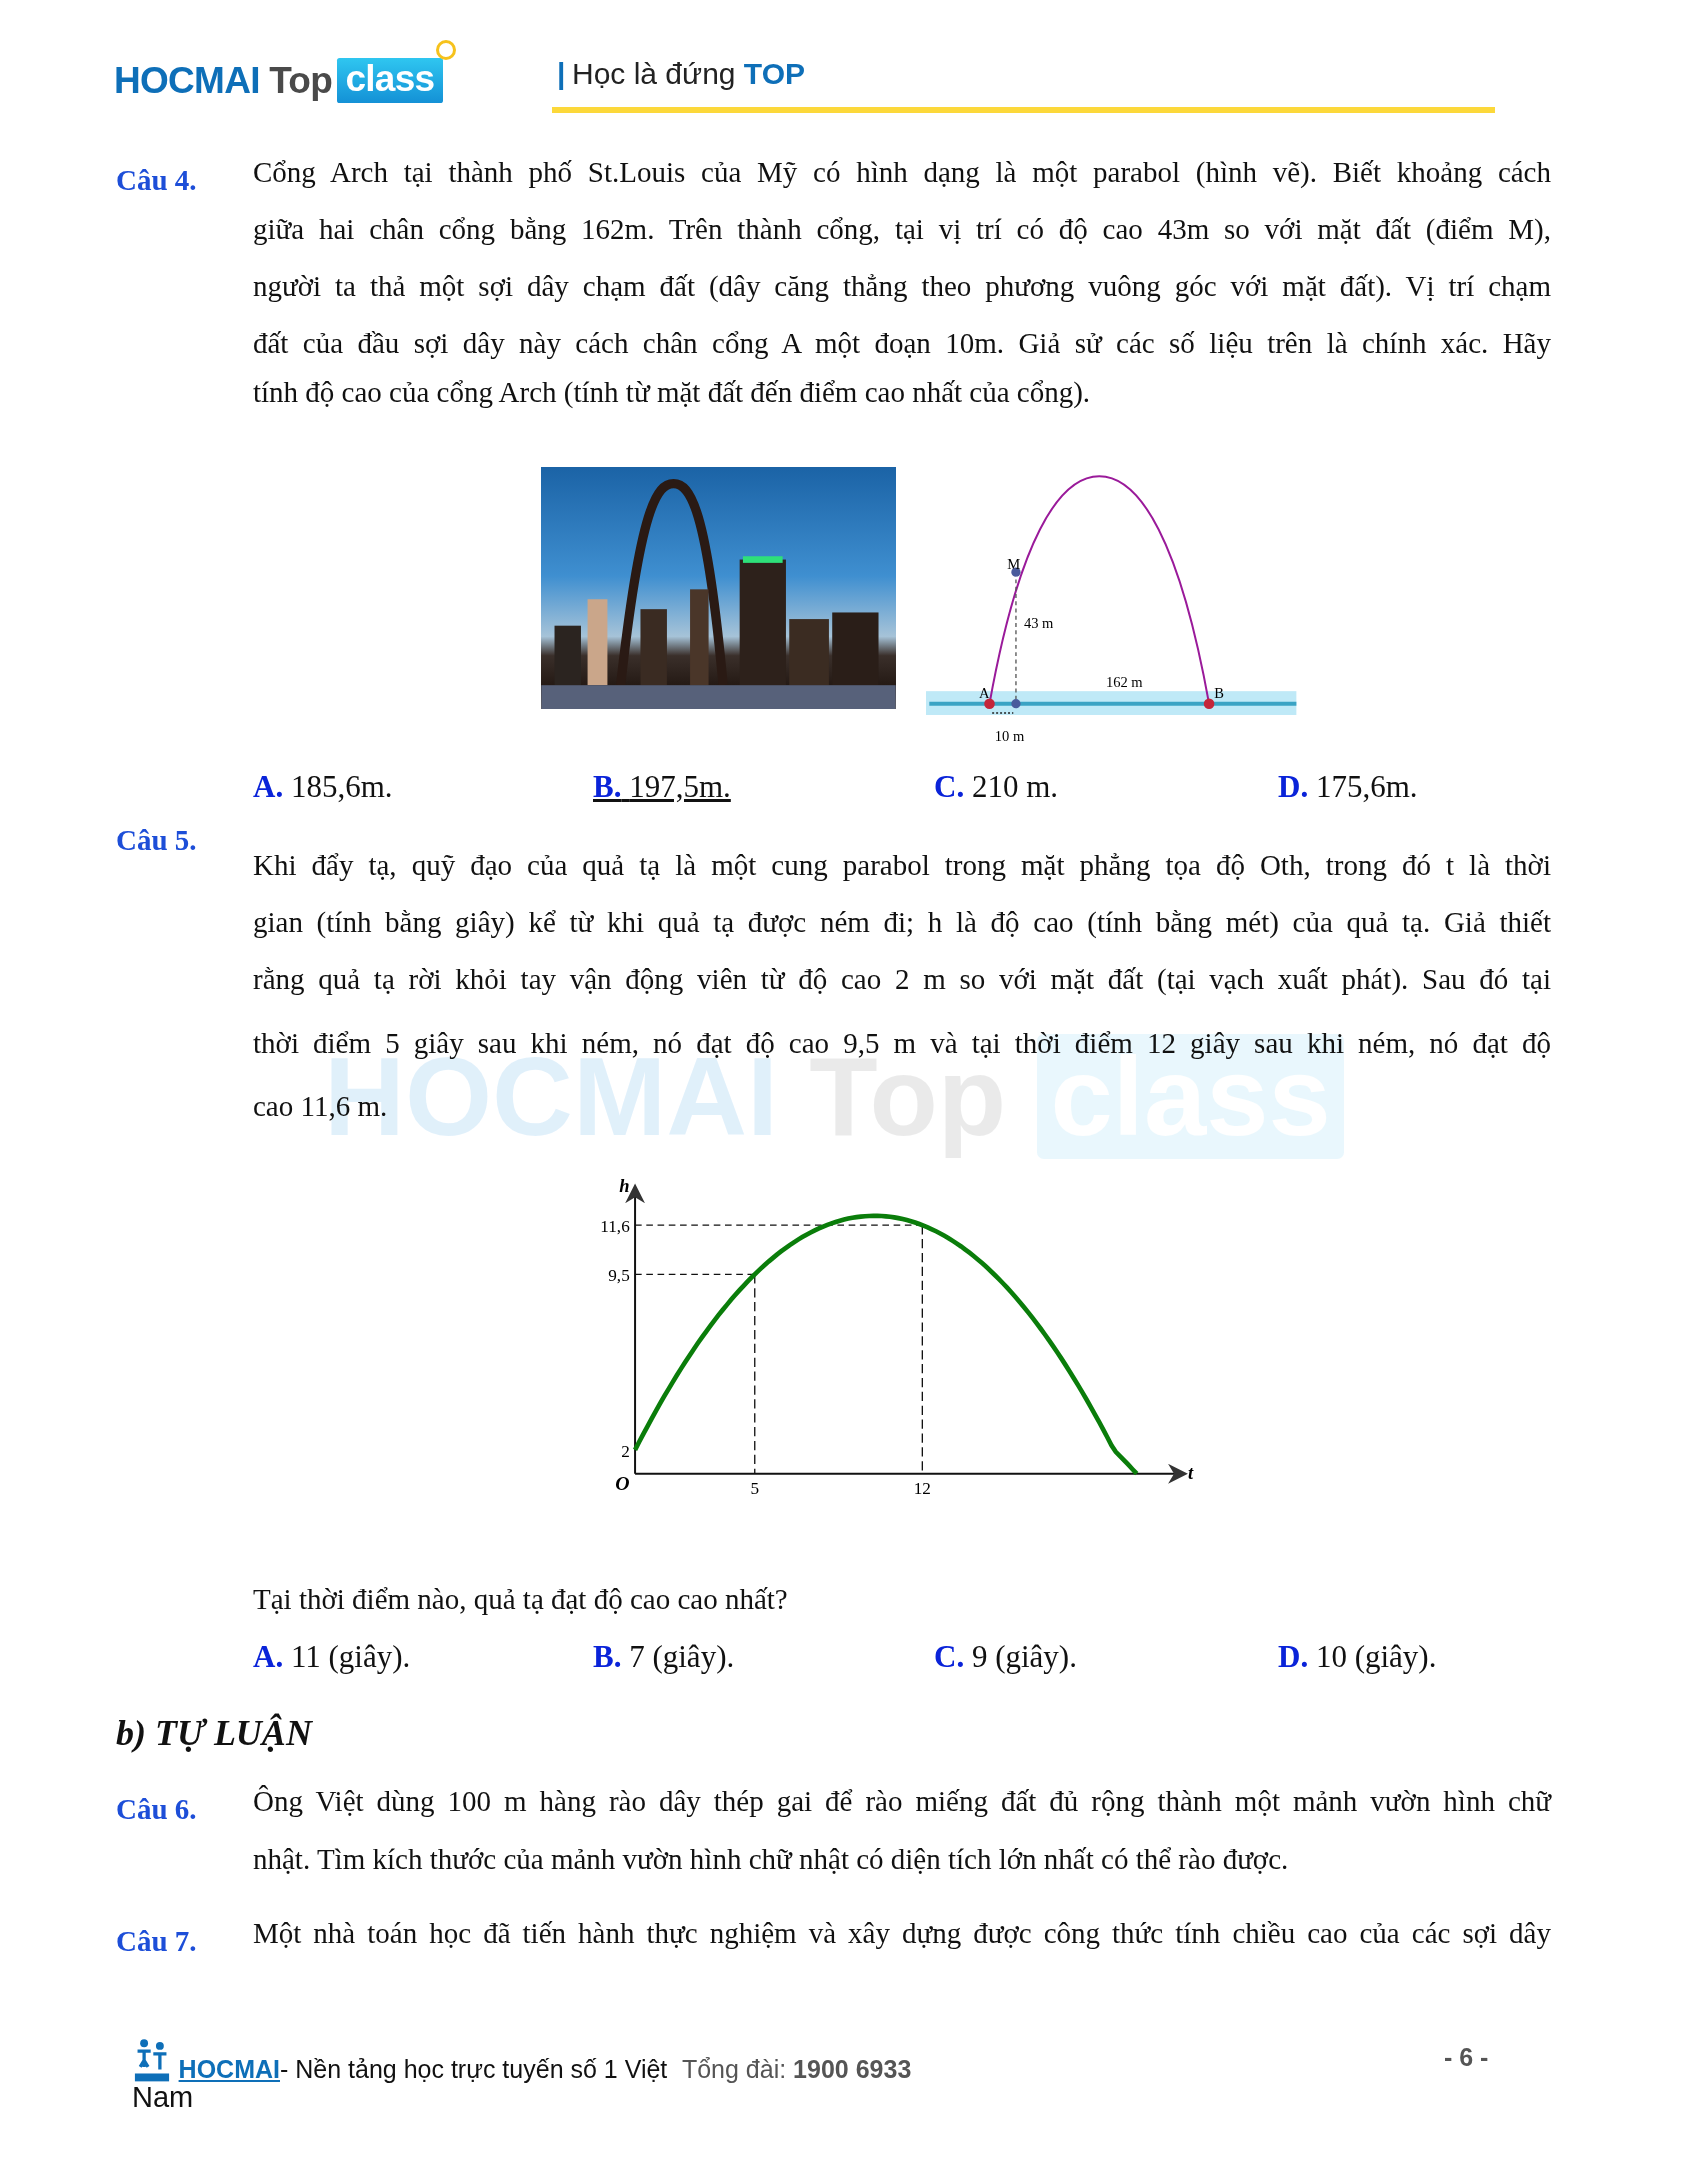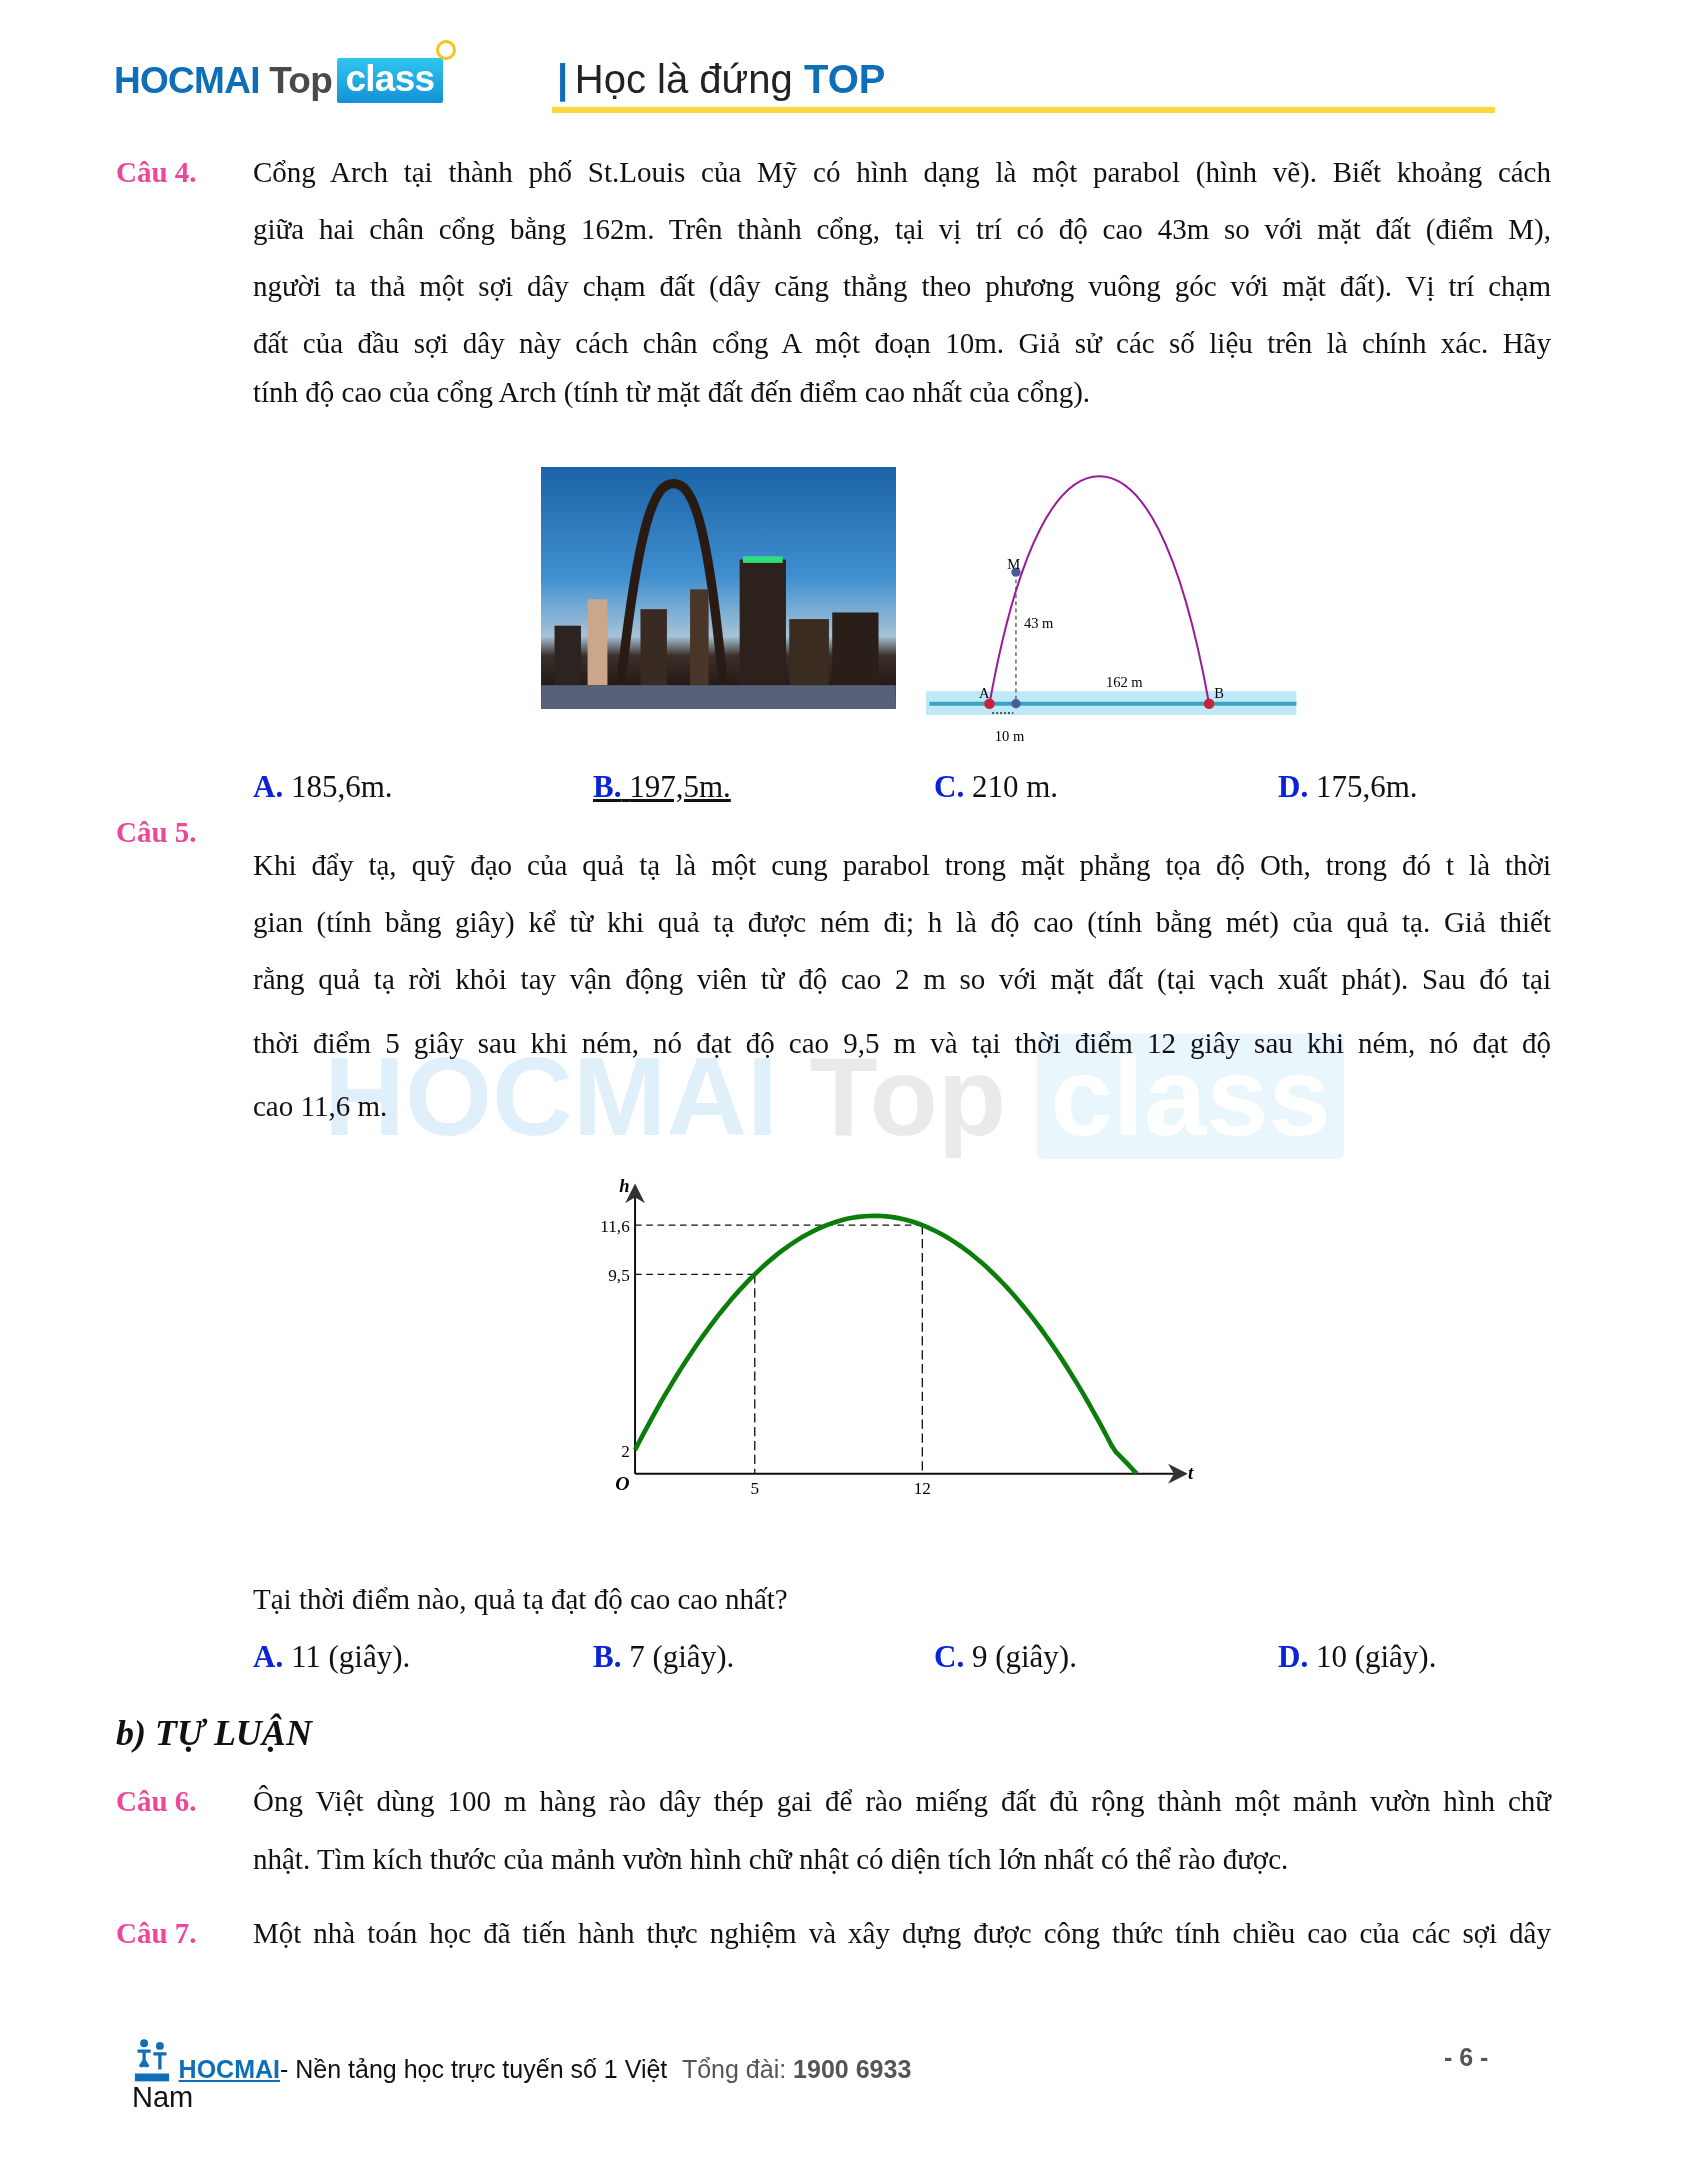--- a/index.html
+++ b/index.html
@@ -3,25 +3,25 @@
 <meta charset="utf-8">
 <style>
   html, body { margin:0; padding:0; background:#fff; }
   body { width:1687px; height:2183px; position:relative; overflow:hidden; font-family:"Liberation Serif", serif; color:#111; }
   .abs { position:absolute; }
   .logo { left:114px; top:54px; height:53px; display:flex; align-items:center; font-family:"Liberation Sans", sans-serif; font-weight:bold; font-size:37px; letter-spacing:-0.7px; }
   .logo .hoc { color:#0e6fb8; }
   .logo .top { color:#4a4a4a; margin-left:9.3px; }
   .logo .cls { color:#fff; background:linear-gradient(#2fc6f0,#1491d6); padding:0 8px 2.6px; margin-left:5.3px; border-radius:2.6px; position:relative; }
   .logo .star { position:absolute; right:-13.2px; top:-18.5px; width:20px; height:20px; border-radius:50%; border:3.3px solid #f6c21c; background:#fff; box-sizing:border-box; }
-  .slogan { left:557px; top:57px; font-family:"Liberation Sans", sans-serif; font-size:40px; color:#222; }
+  .slogan { left:557px; top:57px; font-family:"Liberation Sans", sans-serif; font-size:30px; color:#222; }
   .slogan .bar { color:#0e6fb8; font-weight:bold; margin-right:6.6px; }
   .slogan .topw { color:#0e6fb8; font-weight:bold; }
   .yline { left:552px; top:107px; width:943px; height:6px; background:#fcd83a; }
-  .qlabel { color:#ec4899; font-weight:bold; font-size:29px; left:116px; }
+  .qlabel { color:#1d4ed8; font-weight:bold; font-size:29px; left:116px;margin-top:8px; }
   .line { left:253px; font-size:29px; white-space:nowrap; }
   .justify { width:1298px; text-align:justify; text-align-last:justify; }
   .ans { font-size:31px; white-space:nowrap; }
   .ans .k { color:#0a23d9; font-weight:bold; }
   .photo { left:541px; top:467px; width:355px; height:242px; background:linear-gradient(#1b63a6 0%, #3f8fd0 45%, #a6c3d8 70%, #3a2f2a 78%, #251a15 90%, #6a5a46 100%); overflow:hidden; }
   .wm { left:324px; top:1032px; font-family:"Liberation Sans", sans-serif; font-weight:bold; font-size:112px; opacity:0.13; white-space:nowrap; }
   .wm .a { color:#1a8fe0; } .wm .b { color:#666; } .wm .c { color:#fff; background:#5cc8f0; padding:0 13.2px; border-radius:6.6px; }
   .section { left:116px; font-size:36px; font-weight:bold; font-style:italic; }
   .footer { left:132px; top:2038px; font-family:"Liberation Sans", sans-serif; font-size:25px; display:flex; align-items:flex-end; white-space:nowrap; }
   .footer .brand { color:#0e6fb8; font-weight:bold; text-decoration:underline; margin-left:6.6px; }

